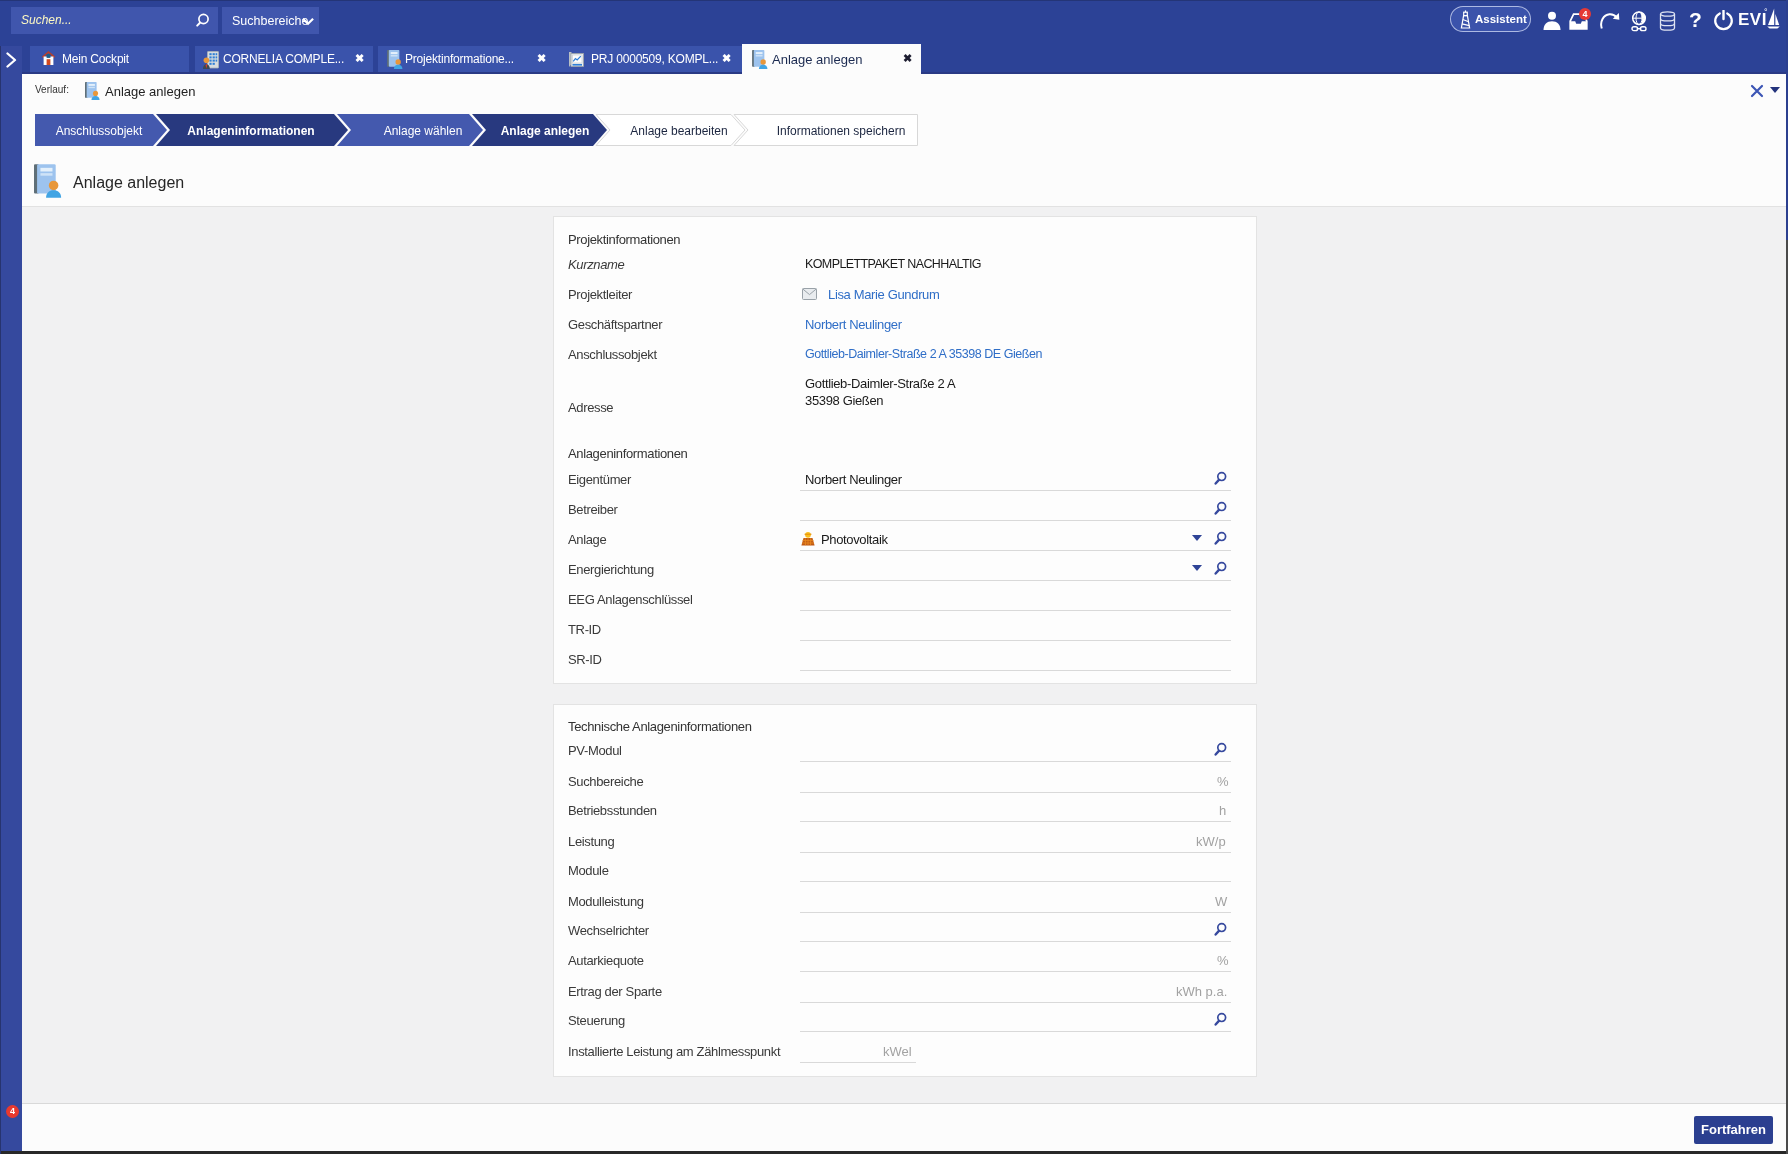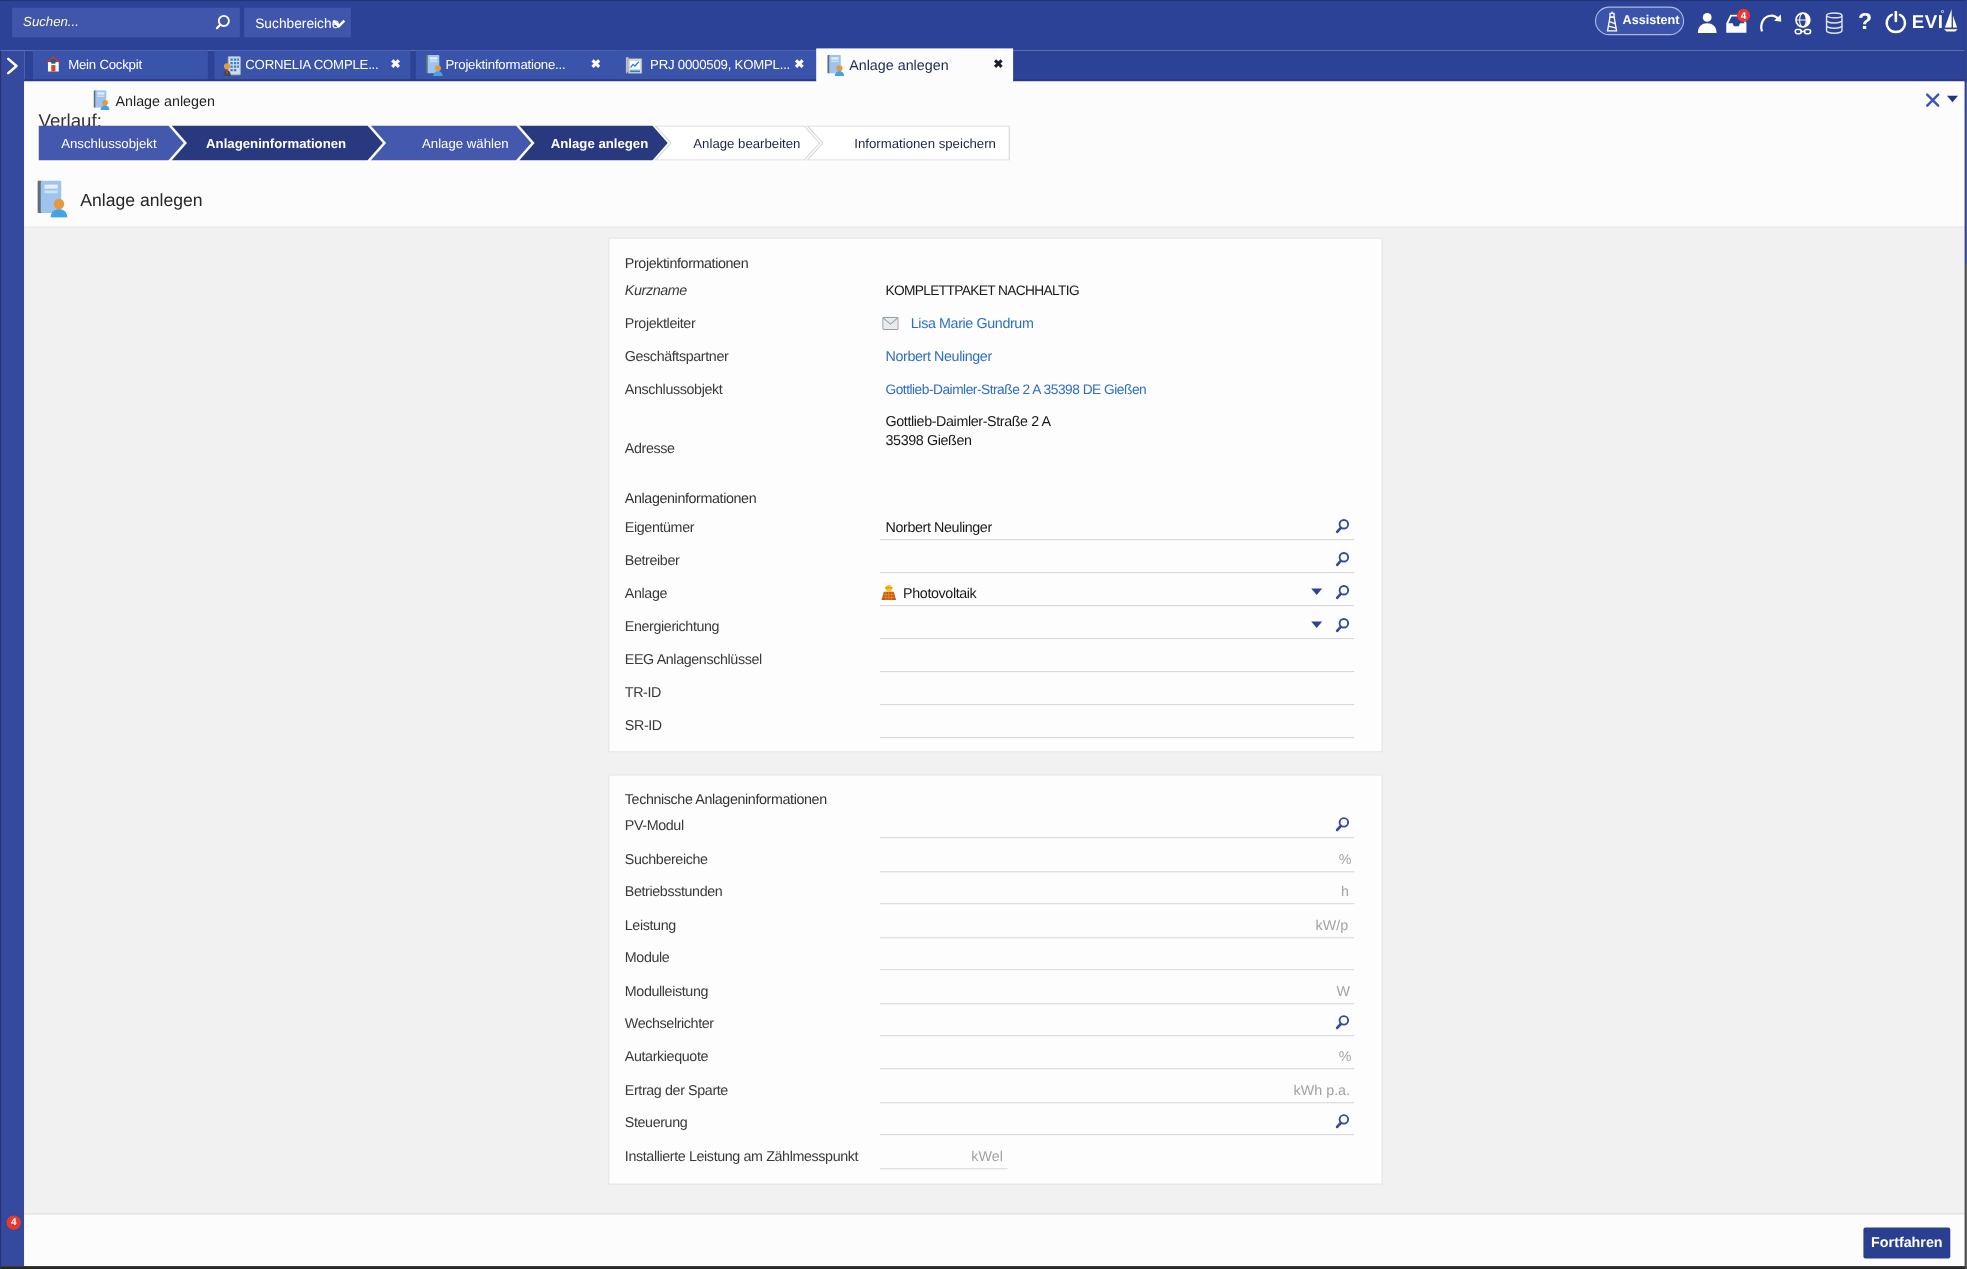--- a/index.html
+++ b/index.html
@@ -165,21 +165,21 @@
       <span class="x" style="left:161px;top:8px;color:#1d1d30;">✖</span>
     </div>
   </div>
 
   <div class="abs" style="left:0;top:46px;width:22px;height:1105px;background:#35499e;"></div>
   <svg class="abs" style="left:4px;top:52px;" width="14" height="16" viewBox="0 0 14 16">
     <polyline points="3.5,1.5 11,8 3.5,14.5" fill="none" stroke="#fff" stroke-width="2.3" stroke-linejoin="round" stroke-linecap="round"></polyline>
   </svg>
 
   <div class="abs" style="left:22px;top:74px;width:1764px;height:133px;background:#fcfcfc;border-bottom:1px solid #e2e2e2;box-sizing:border-box;"></div>
-  <span class="abs" style="left:35px;top:100px;font-size:17px;color:#333;text-align:right;">Verlauf:</span>
+  <span class="abs" style="left:35px;top:84px;font-size:10px;color:#333;text-align:right;">Verlauf:</span>
   <svg class="abs" style="left:85px;top:82px" width="15" height="18" viewBox="0 0 20 24">
       <use href="#bookperson"></use>
     </svg>
   <span class="abs" style="left:105px;top:84px;font-size:13px;color:#222;">Anlage anlegen</span>
   <svg class="abs" style="left:1750px;top:84px;" width="14" height="14" viewBox="0 0 14 14">
     <path d="M2,2 L12,12 M12,2 L2,12" stroke="#3c55b5" stroke-width="2.2" stroke-linecap="round"></path>
   </svg>
   <div class="ddown" style="left:1770px;top:87px;border-top-color:#23337c;"></div>
 
   <div class="abs" id="wizard" style="left:35px;top:114px;">

